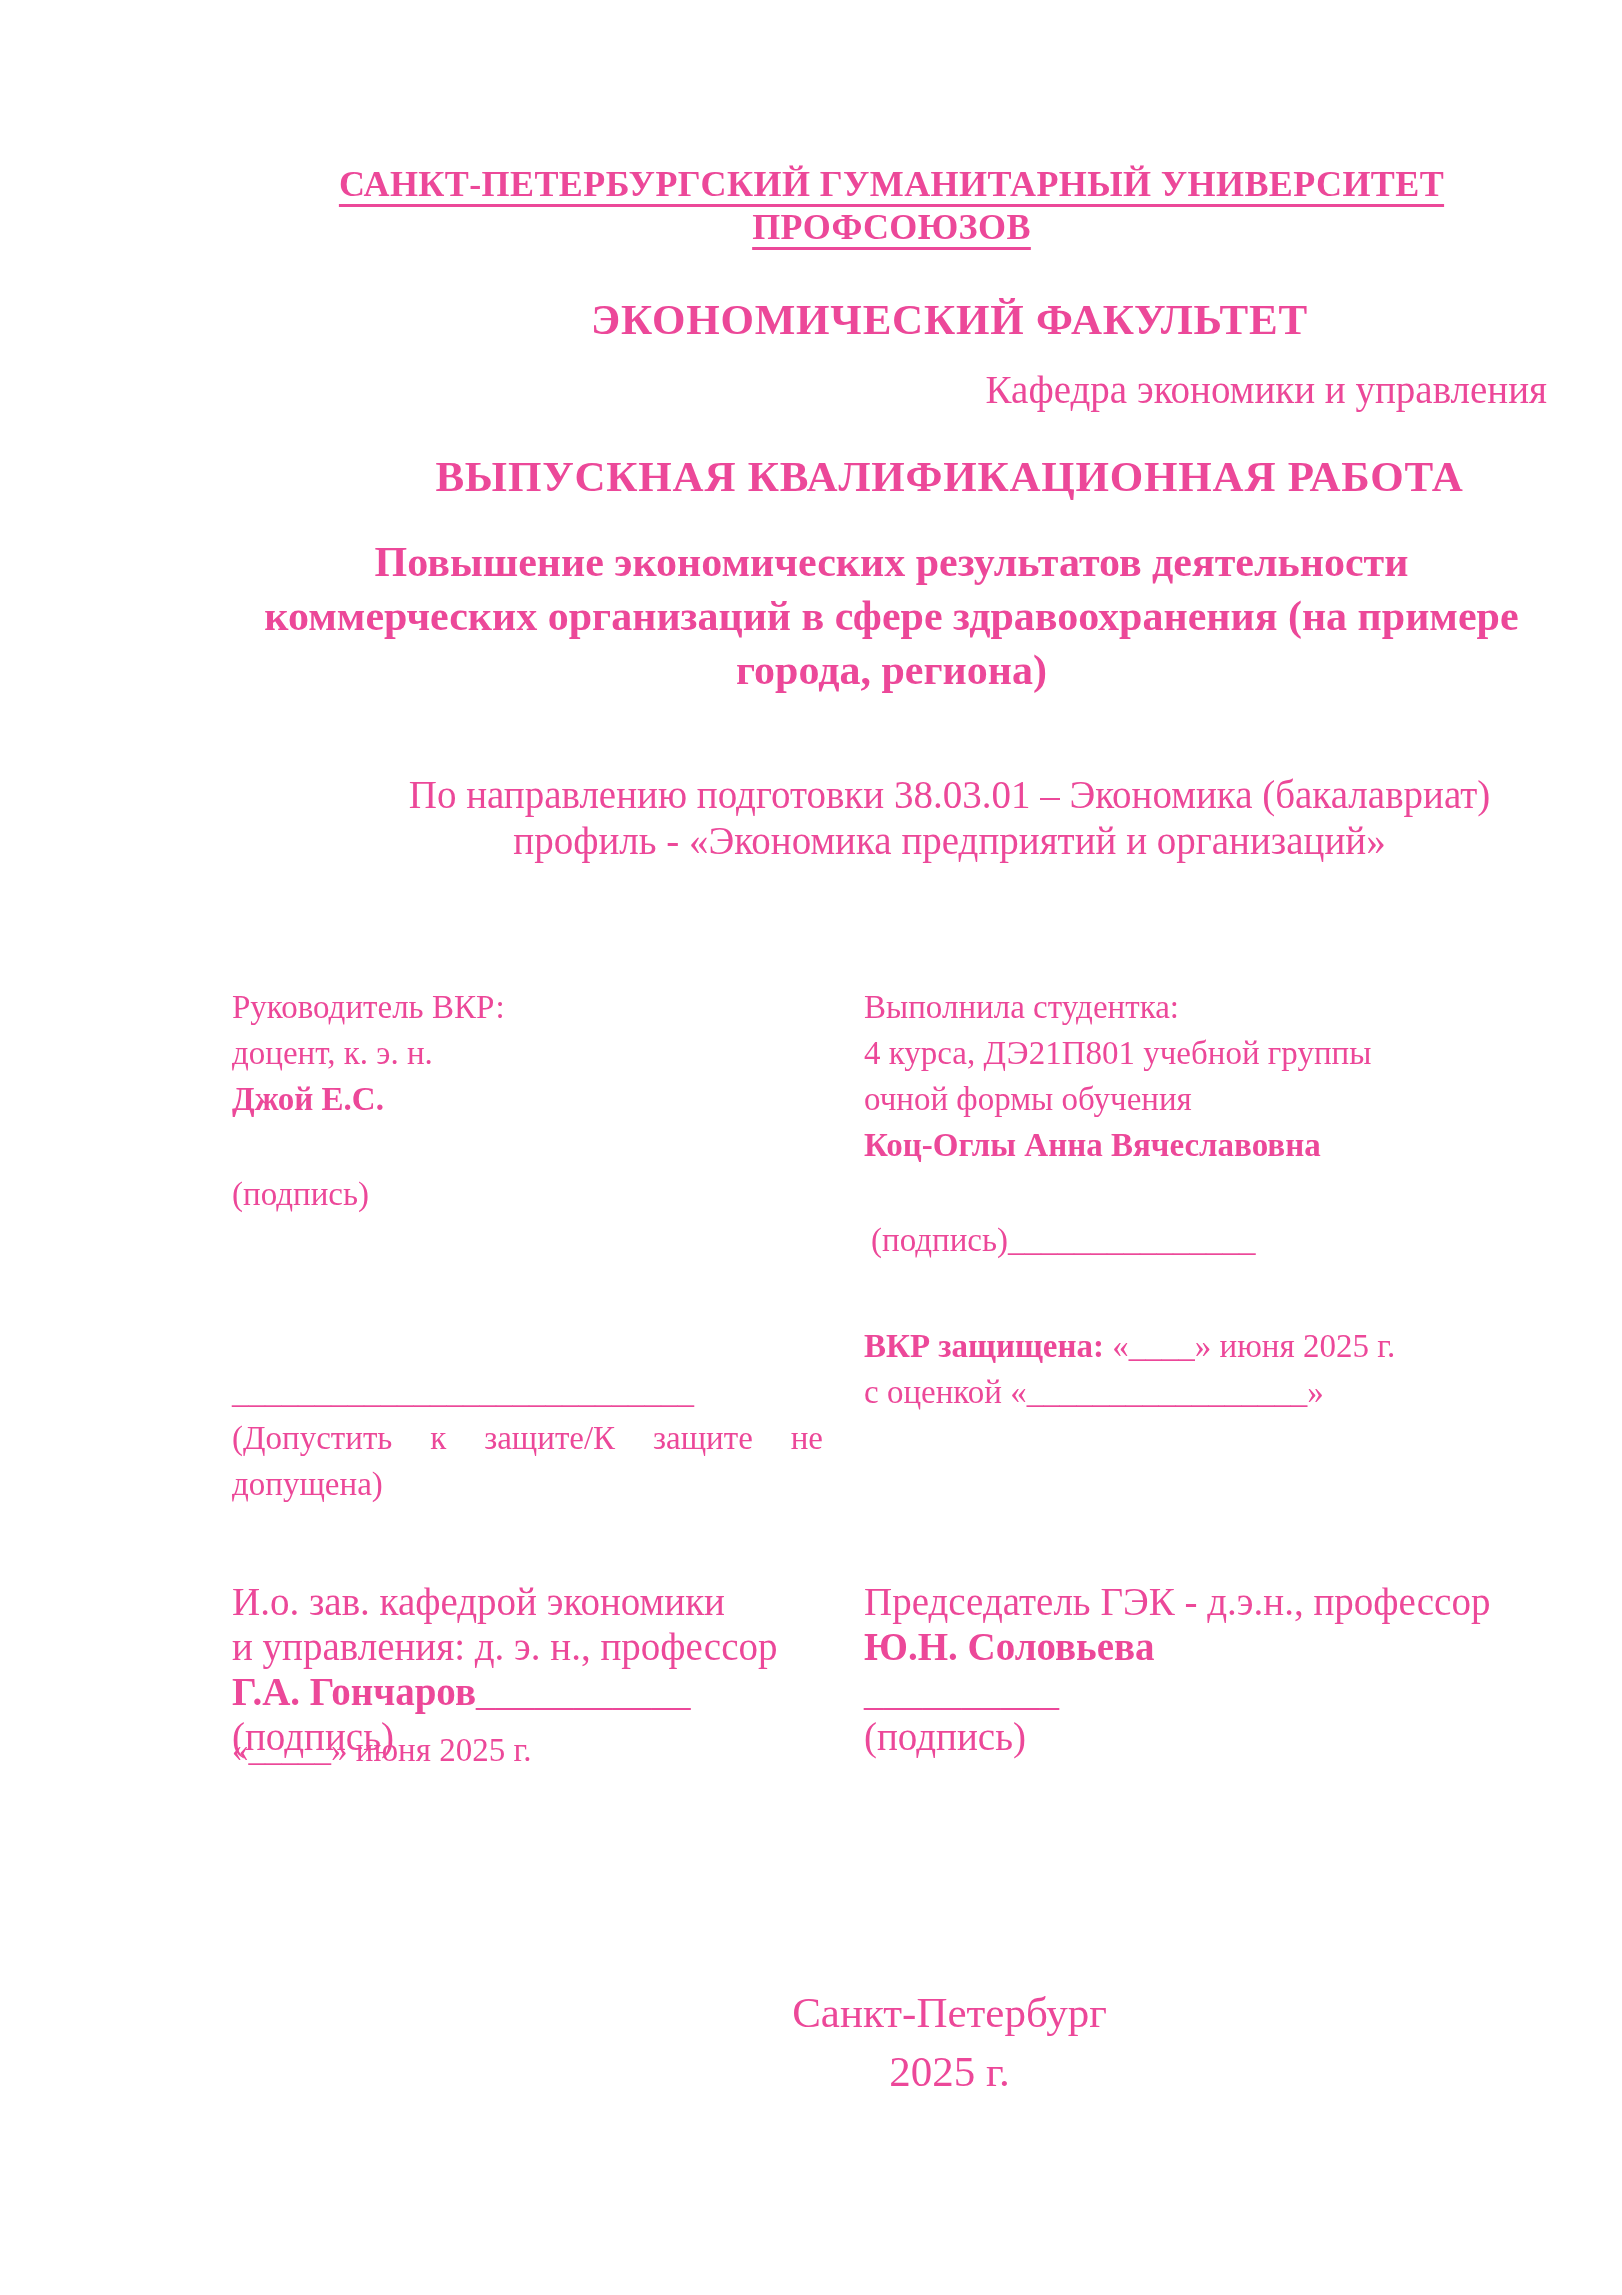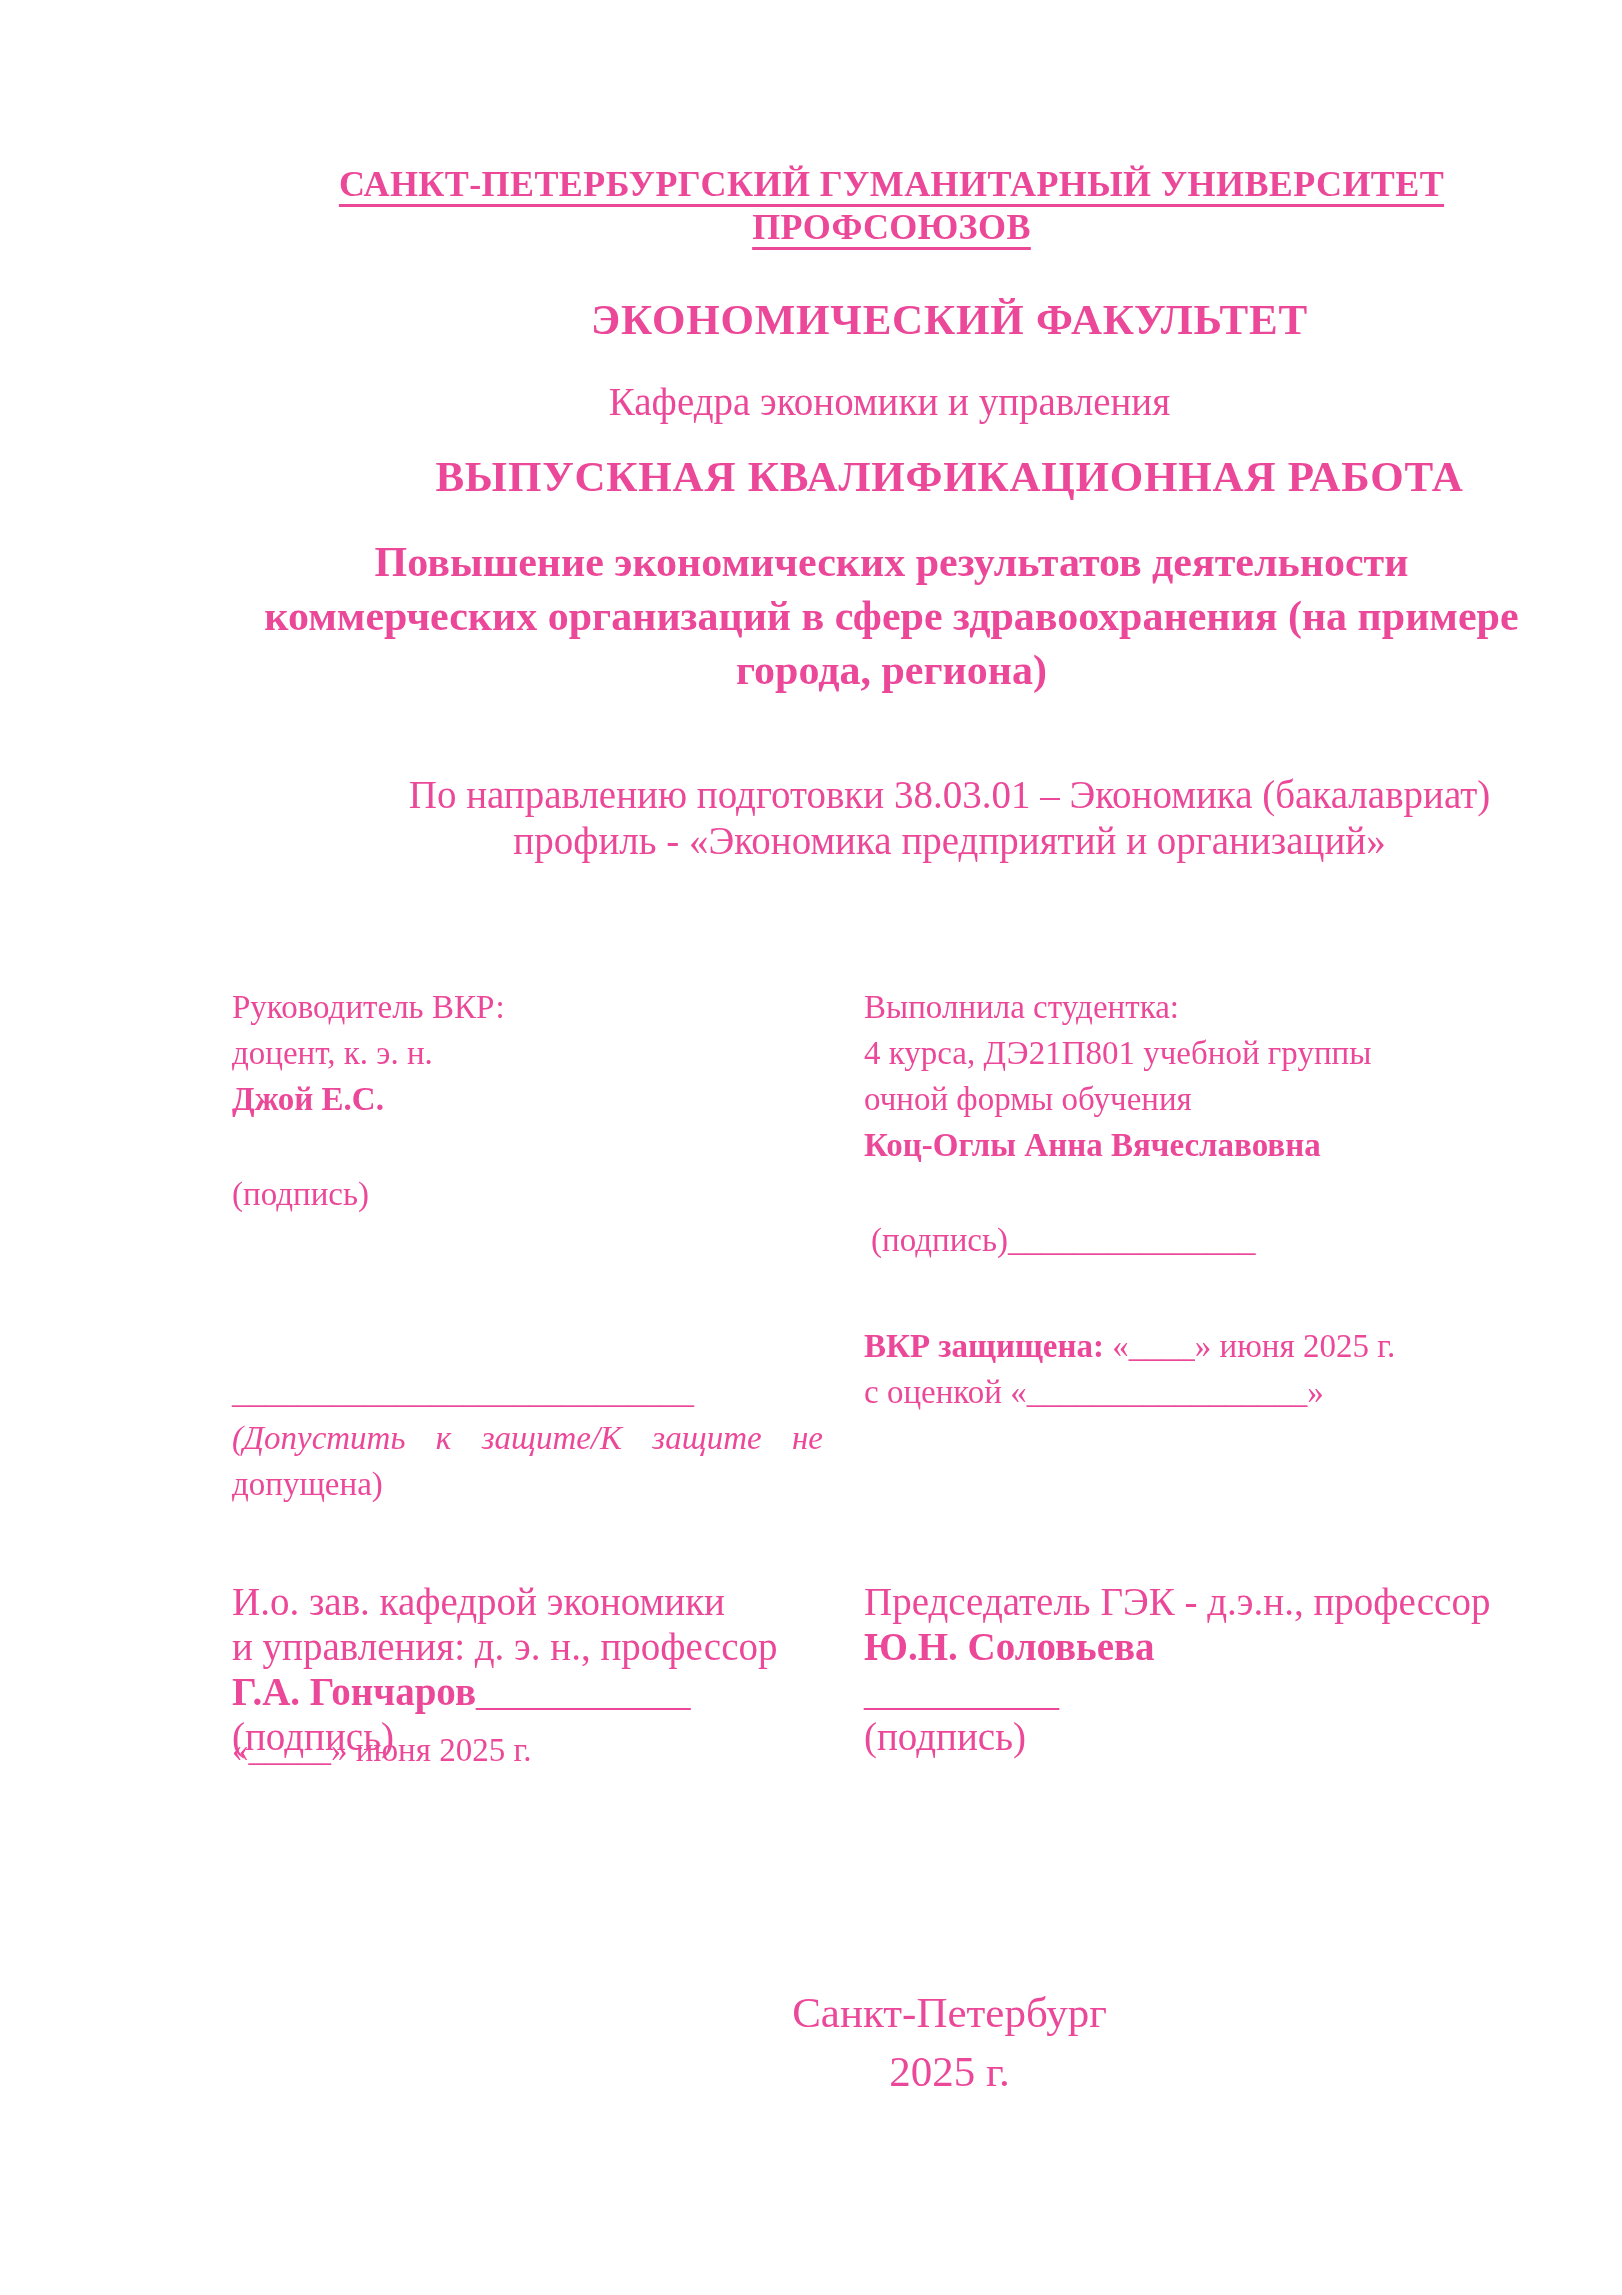--- a/index.html
+++ b/index.html
@@ -7,37 +7,37 @@
     position:relative;
     width:1623px;height:2295px;
     background:#ffffff;
     color:#ec4899;
     font-family:"Liberation Serif","DejaVu Serif",serif;
     overflow:hidden;
   }
   .abs{position:absolute;}
   .body-txt{font-size:39px;line-height:46px;}
   .center{text-align:center;}
-  .right{text-align:center;margin-top:12px;}
+  .right{text-align:right;}
   .b{font-weight:bold;}
   .u-heading{
     font-size:36px;line-height:1.2;font-weight:bold;
     text-decoration:underline;
     text-decoration-thickness:3.1px;
     text-underline-offset:7.9px;
     letter-spacing:0.4px;
   }
   .big-heading{font-size:43px;line-height:1.2;font-weight:bold;}
   .thesis-title{font-size:42px;line-height:54px;font-weight:bold;}
   .prog{font-size:39px;line-height:46px;}
   .col-block{font-size:33px;line-height:46px;}
   .col-block-d{font-size:39px;line-height:45px;}
   .justify-row{
     display:flex;justify-content:space-between;
-    height:46px;align-items:flex-start;font-style:italic;
+    height:46px;align-items:flex-start;
   }
   .footer-line{font-size:43px;line-height:1.1;}
 </style>
 </head>
 <body>
 
 <div class="page">
 
   <div class="abs center u-heading" style="top:163px;left:232px;width:1319px;">САНКТ-ПЕТЕРБУРГСКИЙ ГУМАНИТАРНЫЙ УНИВЕРСИТЕТ ПРОФСОЮЗОВ</div>
 

